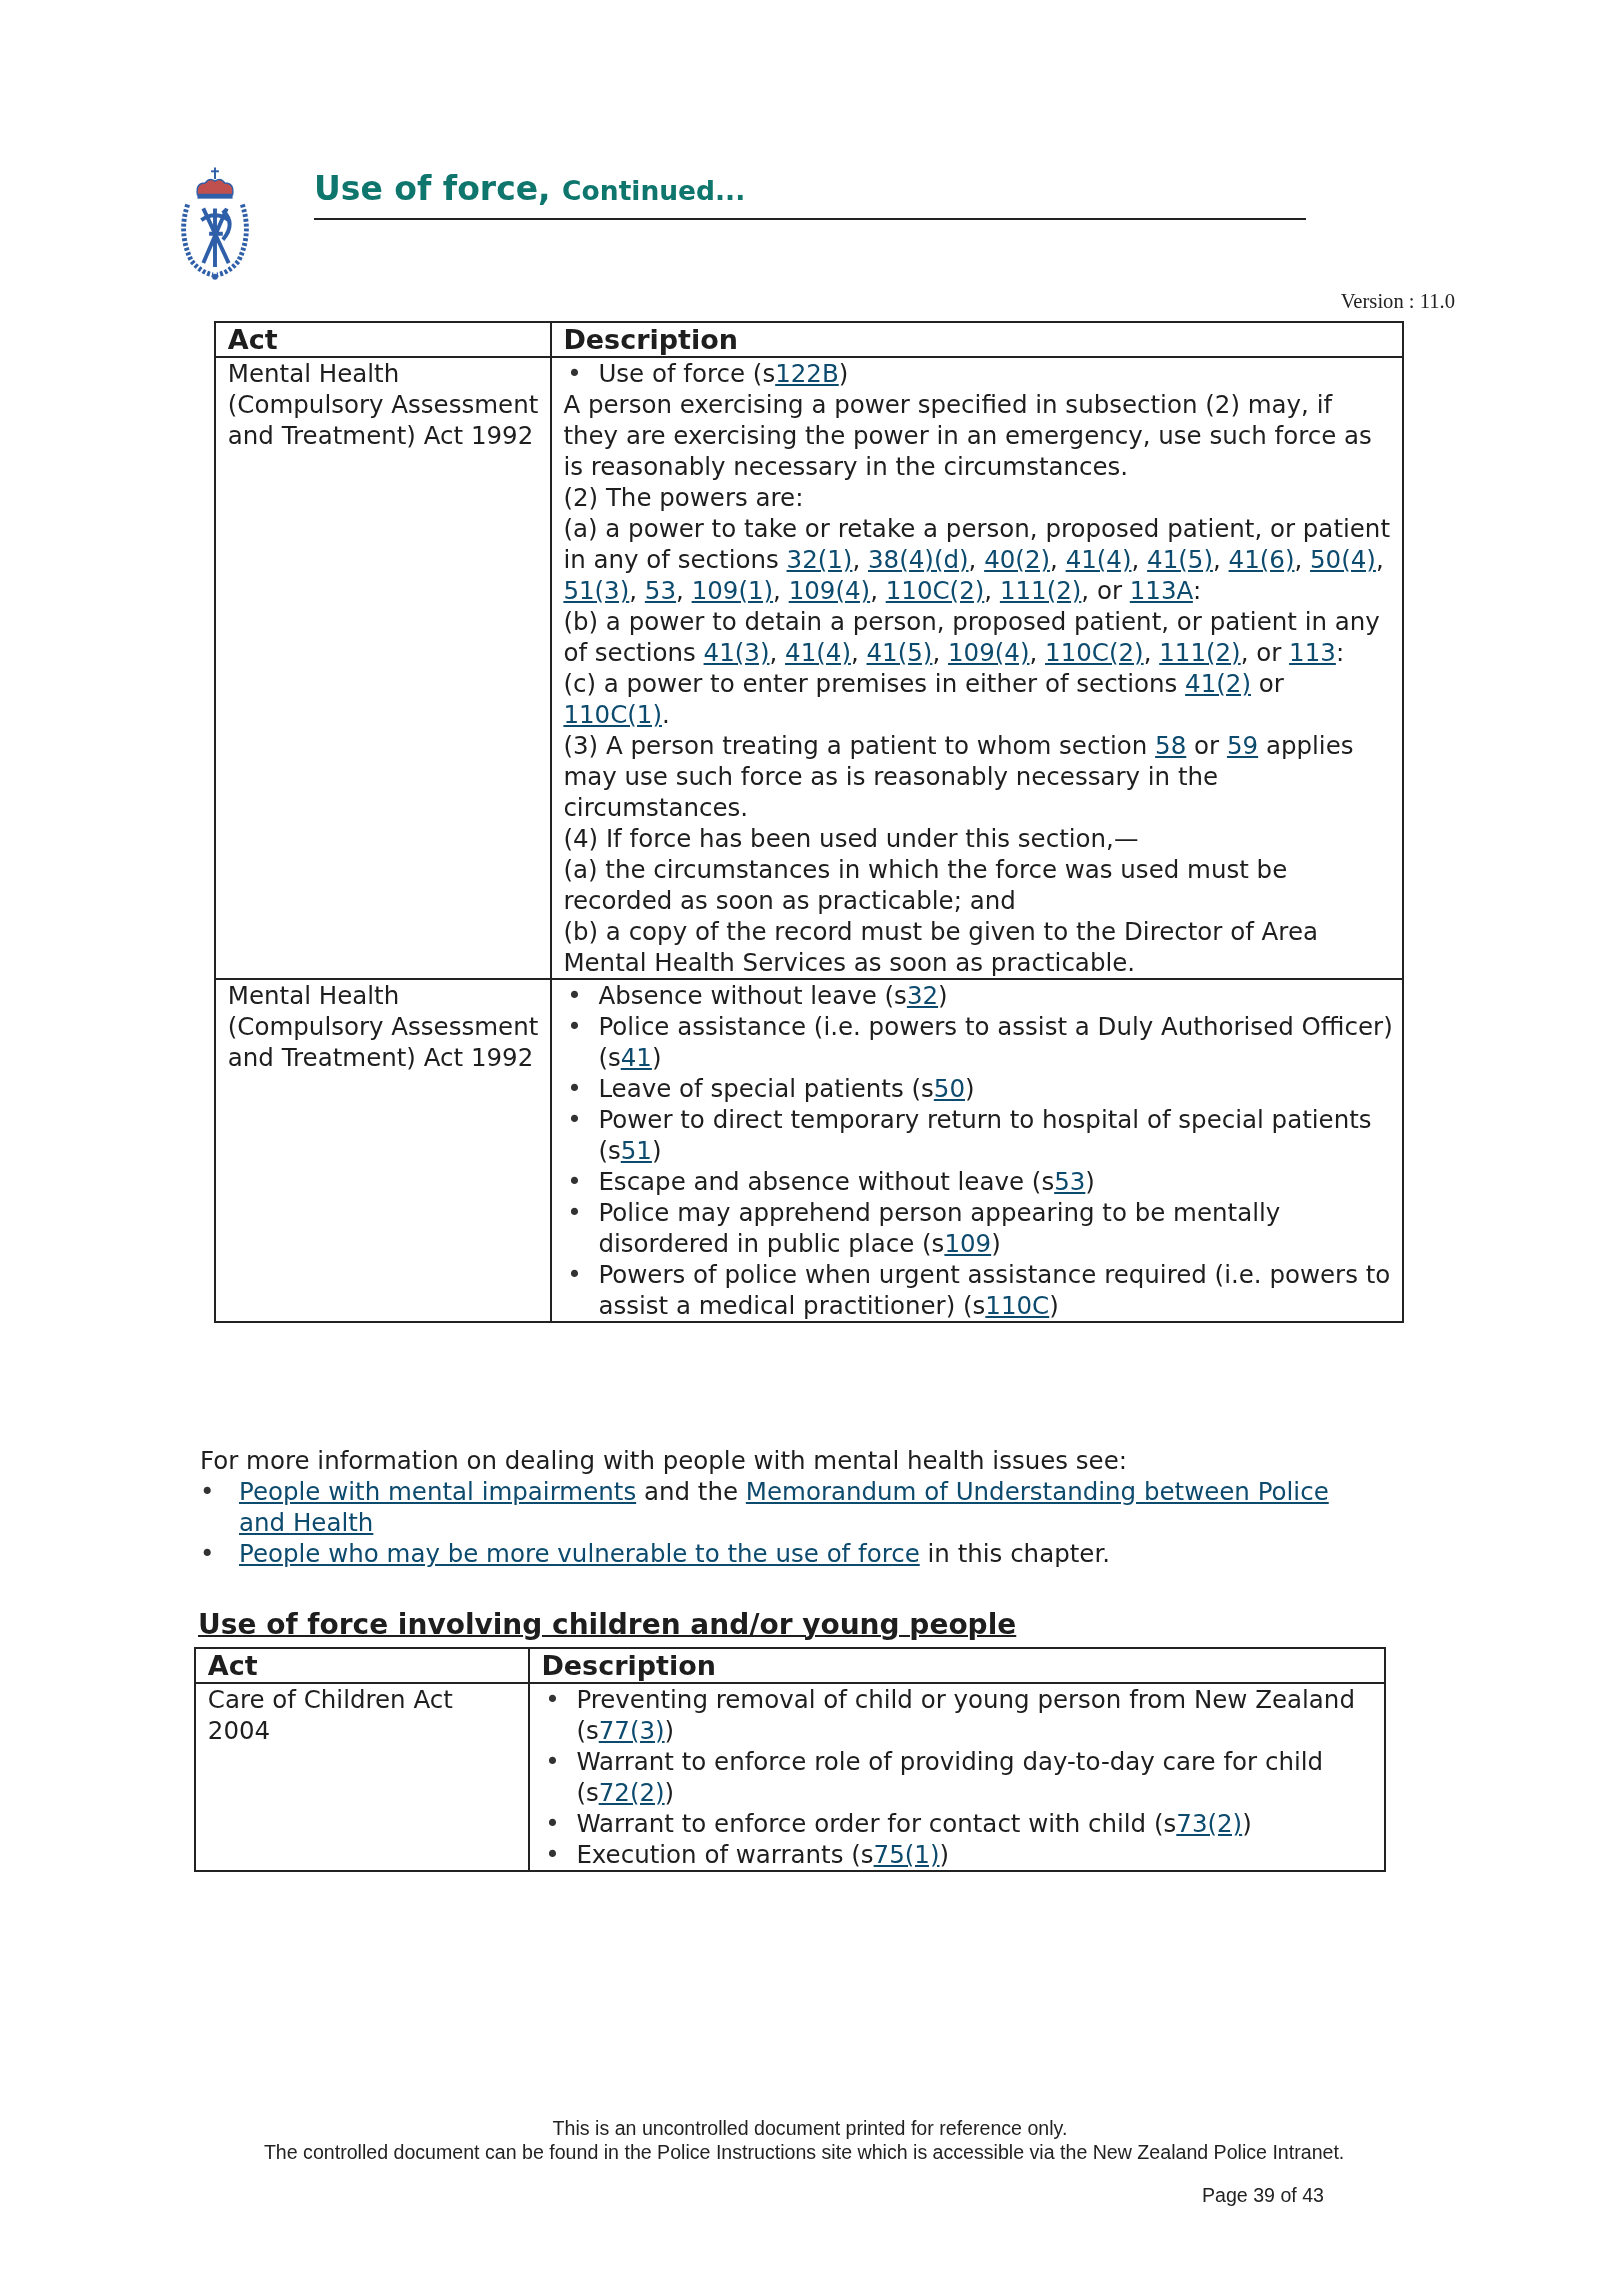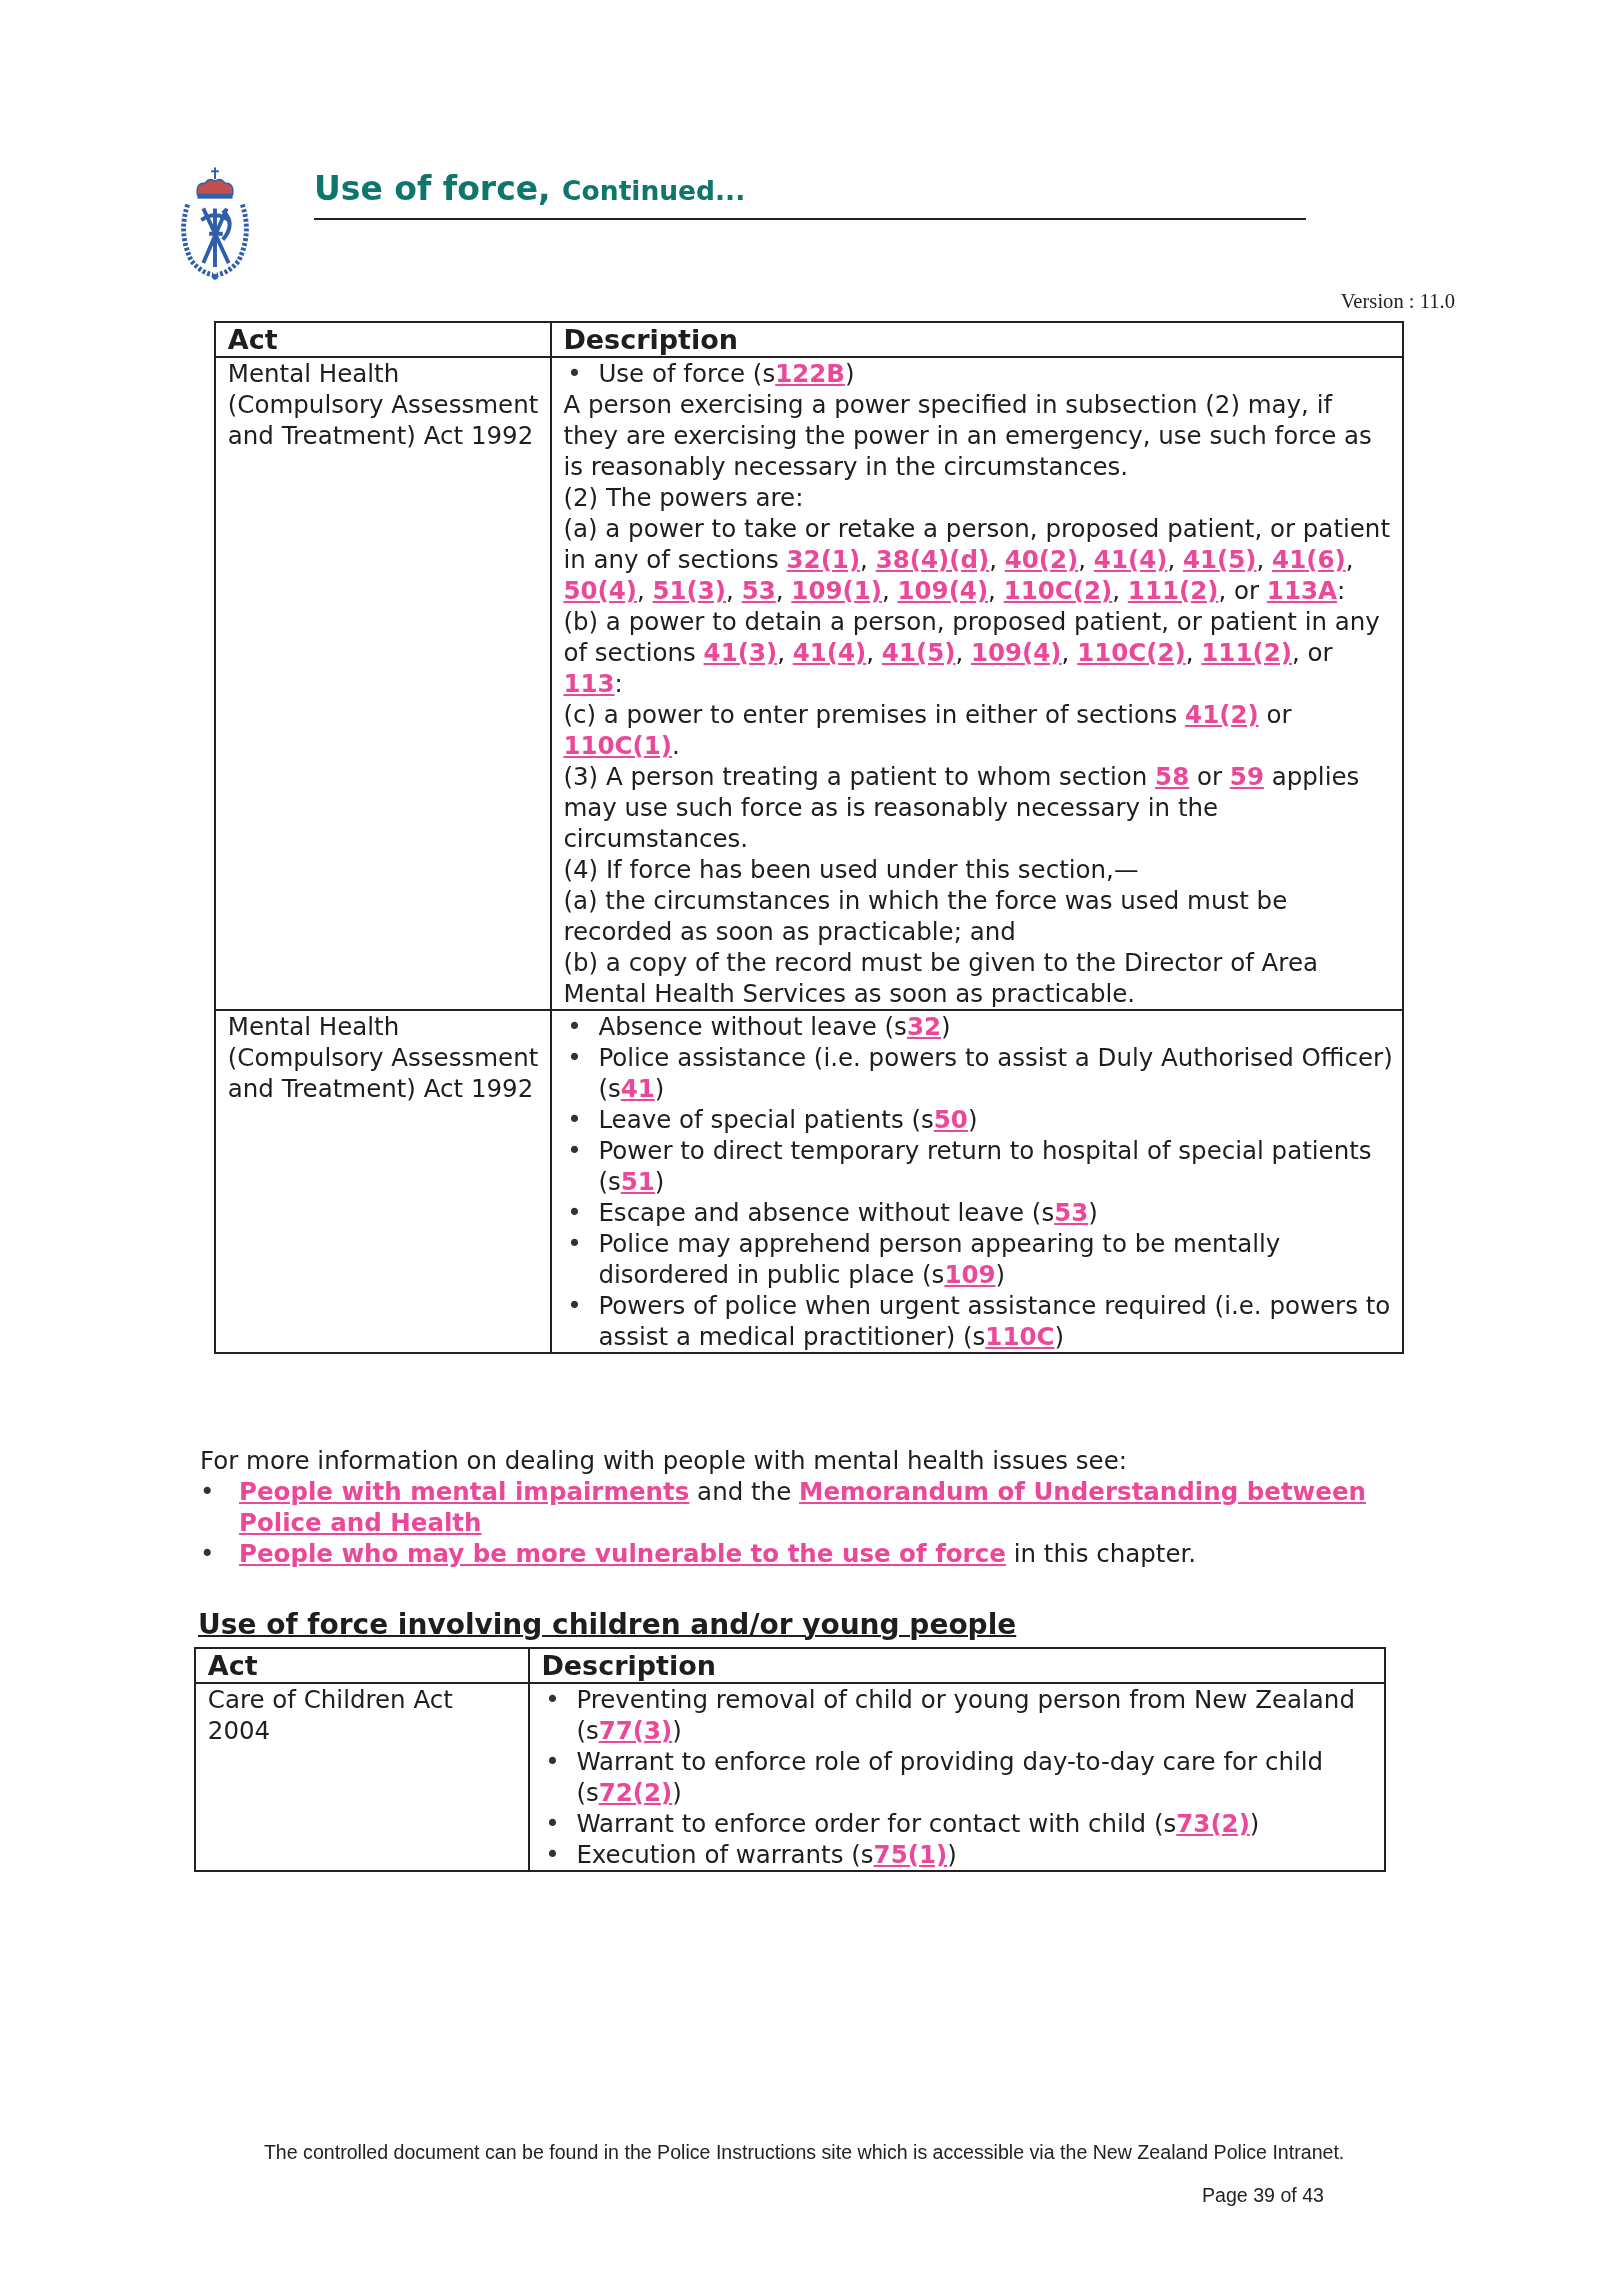--- a/index.html
+++ b/index.html
@@ -12,21 +12,21 @@
     .title-rule { position: absolute; left: 314px; top: 218px; width: 992px; height: 2px; background: #222; }
     .version { position: absolute; right: 165px; top: 290px; font-family: Liberation Serif, serif; font-size: 20.6px; color: #222; }
 
     table.acts { position: absolute; border-collapse: collapse; font-family: "DejaVu Sans", sans-serif; font-size: 24.5px; line-height: 31px; color: #1e1e1e; }
     table.acts td, table.acts th { border: 2px solid #222; vertical-align: top; text-align: left; padding: 0 7.8px 0 11.8px; }
     table.acts th { font-weight: bold; font-size: 27px; line-height: 33px; padding-top: 0; }
     .t1 { left: 214px; top: 321px; width: 1190px; }
     .t2 { left: 194px; top: 1647px; width: 1192px; }
     .col-act-1 { width: 314px; }
     .col-act-2 { width: 312px; }
-    a.lnk { color: #ec4899; text-decoration: underline; font-weight: bold; }
+    a.lnk { color: #0c4a6e; text-decoration: underline; }
     ul.bul { list-style: none; margin: 0; padding: 0; }
     ul.bul li { position: relative; padding-left: 35px; }
     ul.bul li::before { content: "\2022"; position: absolute; left: 3.9px; top: 0; color: #333; }
     .para { margin: 0; }
 
     .more { position: absolute; left: 200px; top: 1445px; width: 1176px; font-family: "DejaVu Sans", sans-serif; font-size: 24.5px; line-height: 31px; color: #1e1e1e; }
     .more ul.bul li { padding-left: 39px; }
     .more ul.bul li::before { left: 0; }
     .section-h { position: absolute; left: 198px; top: 1607px; font-family: "DejaVu Sans", sans-serif; font-weight: bold; font-size: 28px; line-height: 35px; color: #1e1e1e; text-decoration: underline; text-decoration-thickness: 2px; }
 
@@ -124,16 +124,17 @@
           <li><span>Preventing removal of child or young person from New Zealand (s</span><a class="lnk">77(3)</a><span>)</span></li>
           <li><span>Warrant to enforce role of providing day-to-day care for child (s</span><a class="lnk">72(2)</a><span>)</span></li>
           <li><span>Warrant to enforce order for contact with child (s</span><a class="lnk">73(2)</a><span>)</span></li>
           <li><span>Execution of warrants (s</span><a class="lnk">75(1)</a><span>)</span></li>
         </ul>
       </td>
     </tr>
   </tbody>
     </table>
 
+  <div class="footer f1">This is an uncontrolled document printed for reference only.</div>
   <div class="footer f2">The controlled document can be found in the Police Instructions site which is accessible via the New Zealand Police Intranet.</div>
   <div class="pageno">Page 39 of 43</div>
 </div>
 
 
 </body></html>

